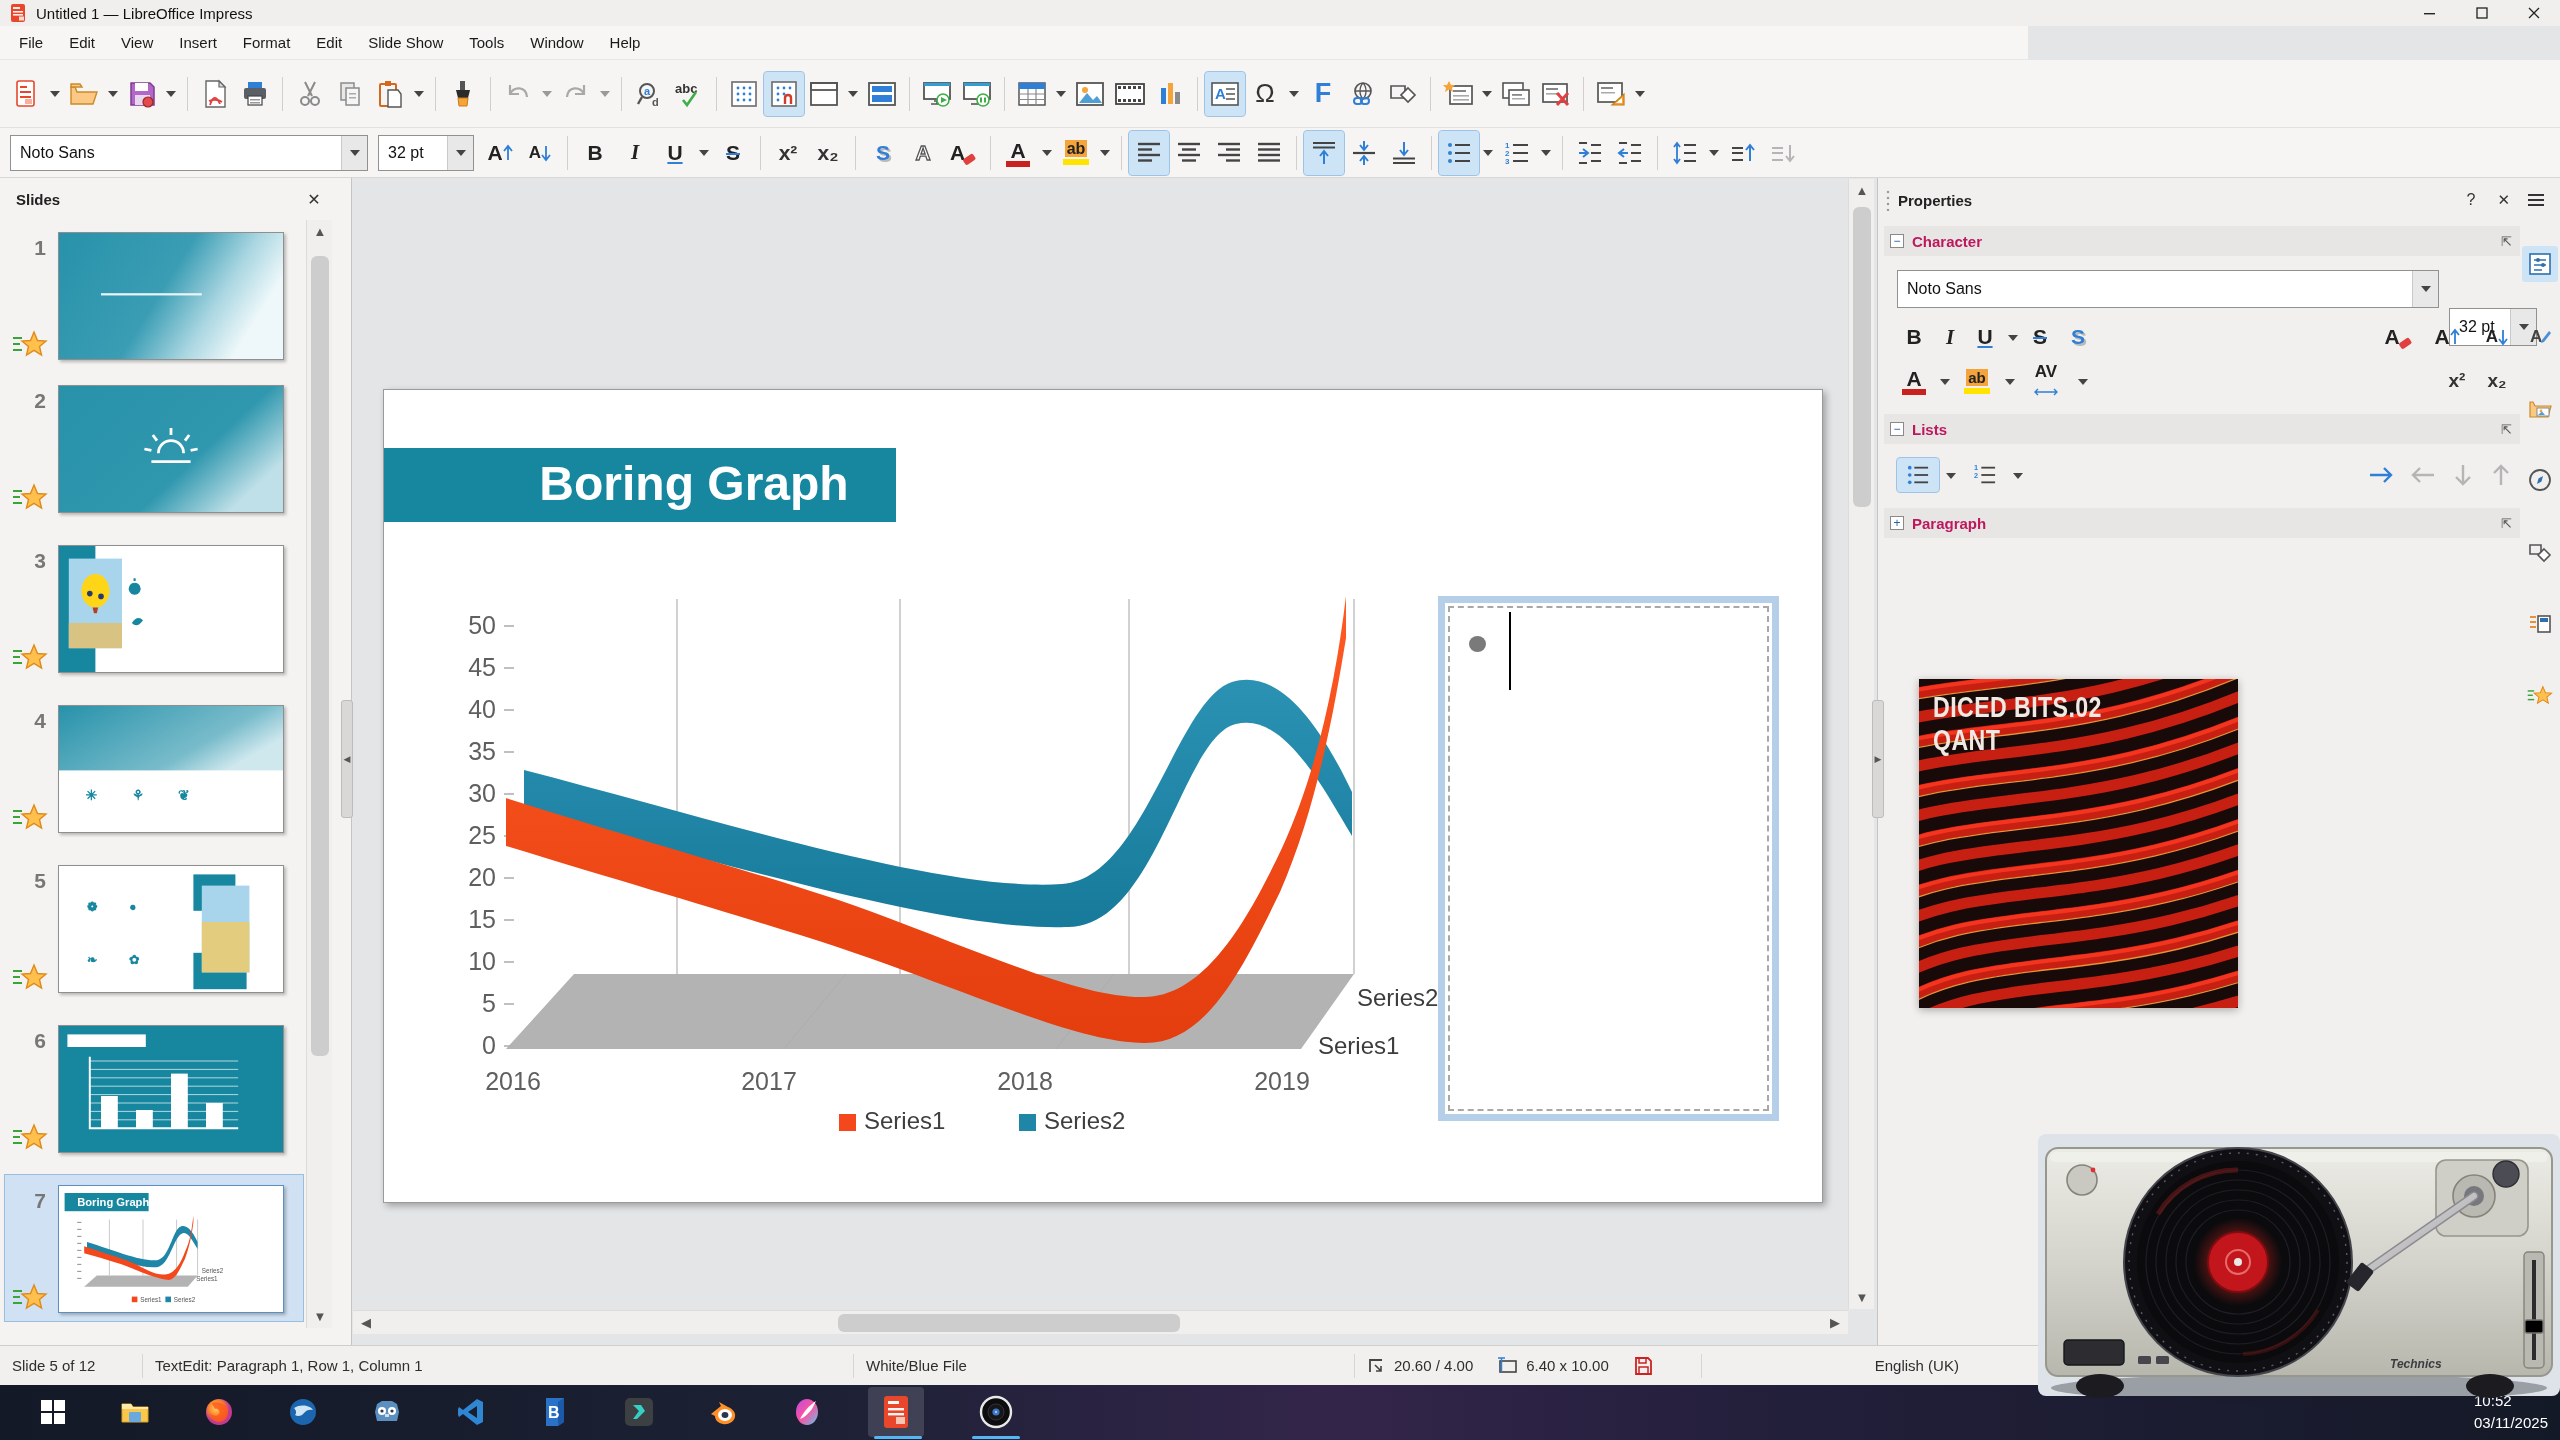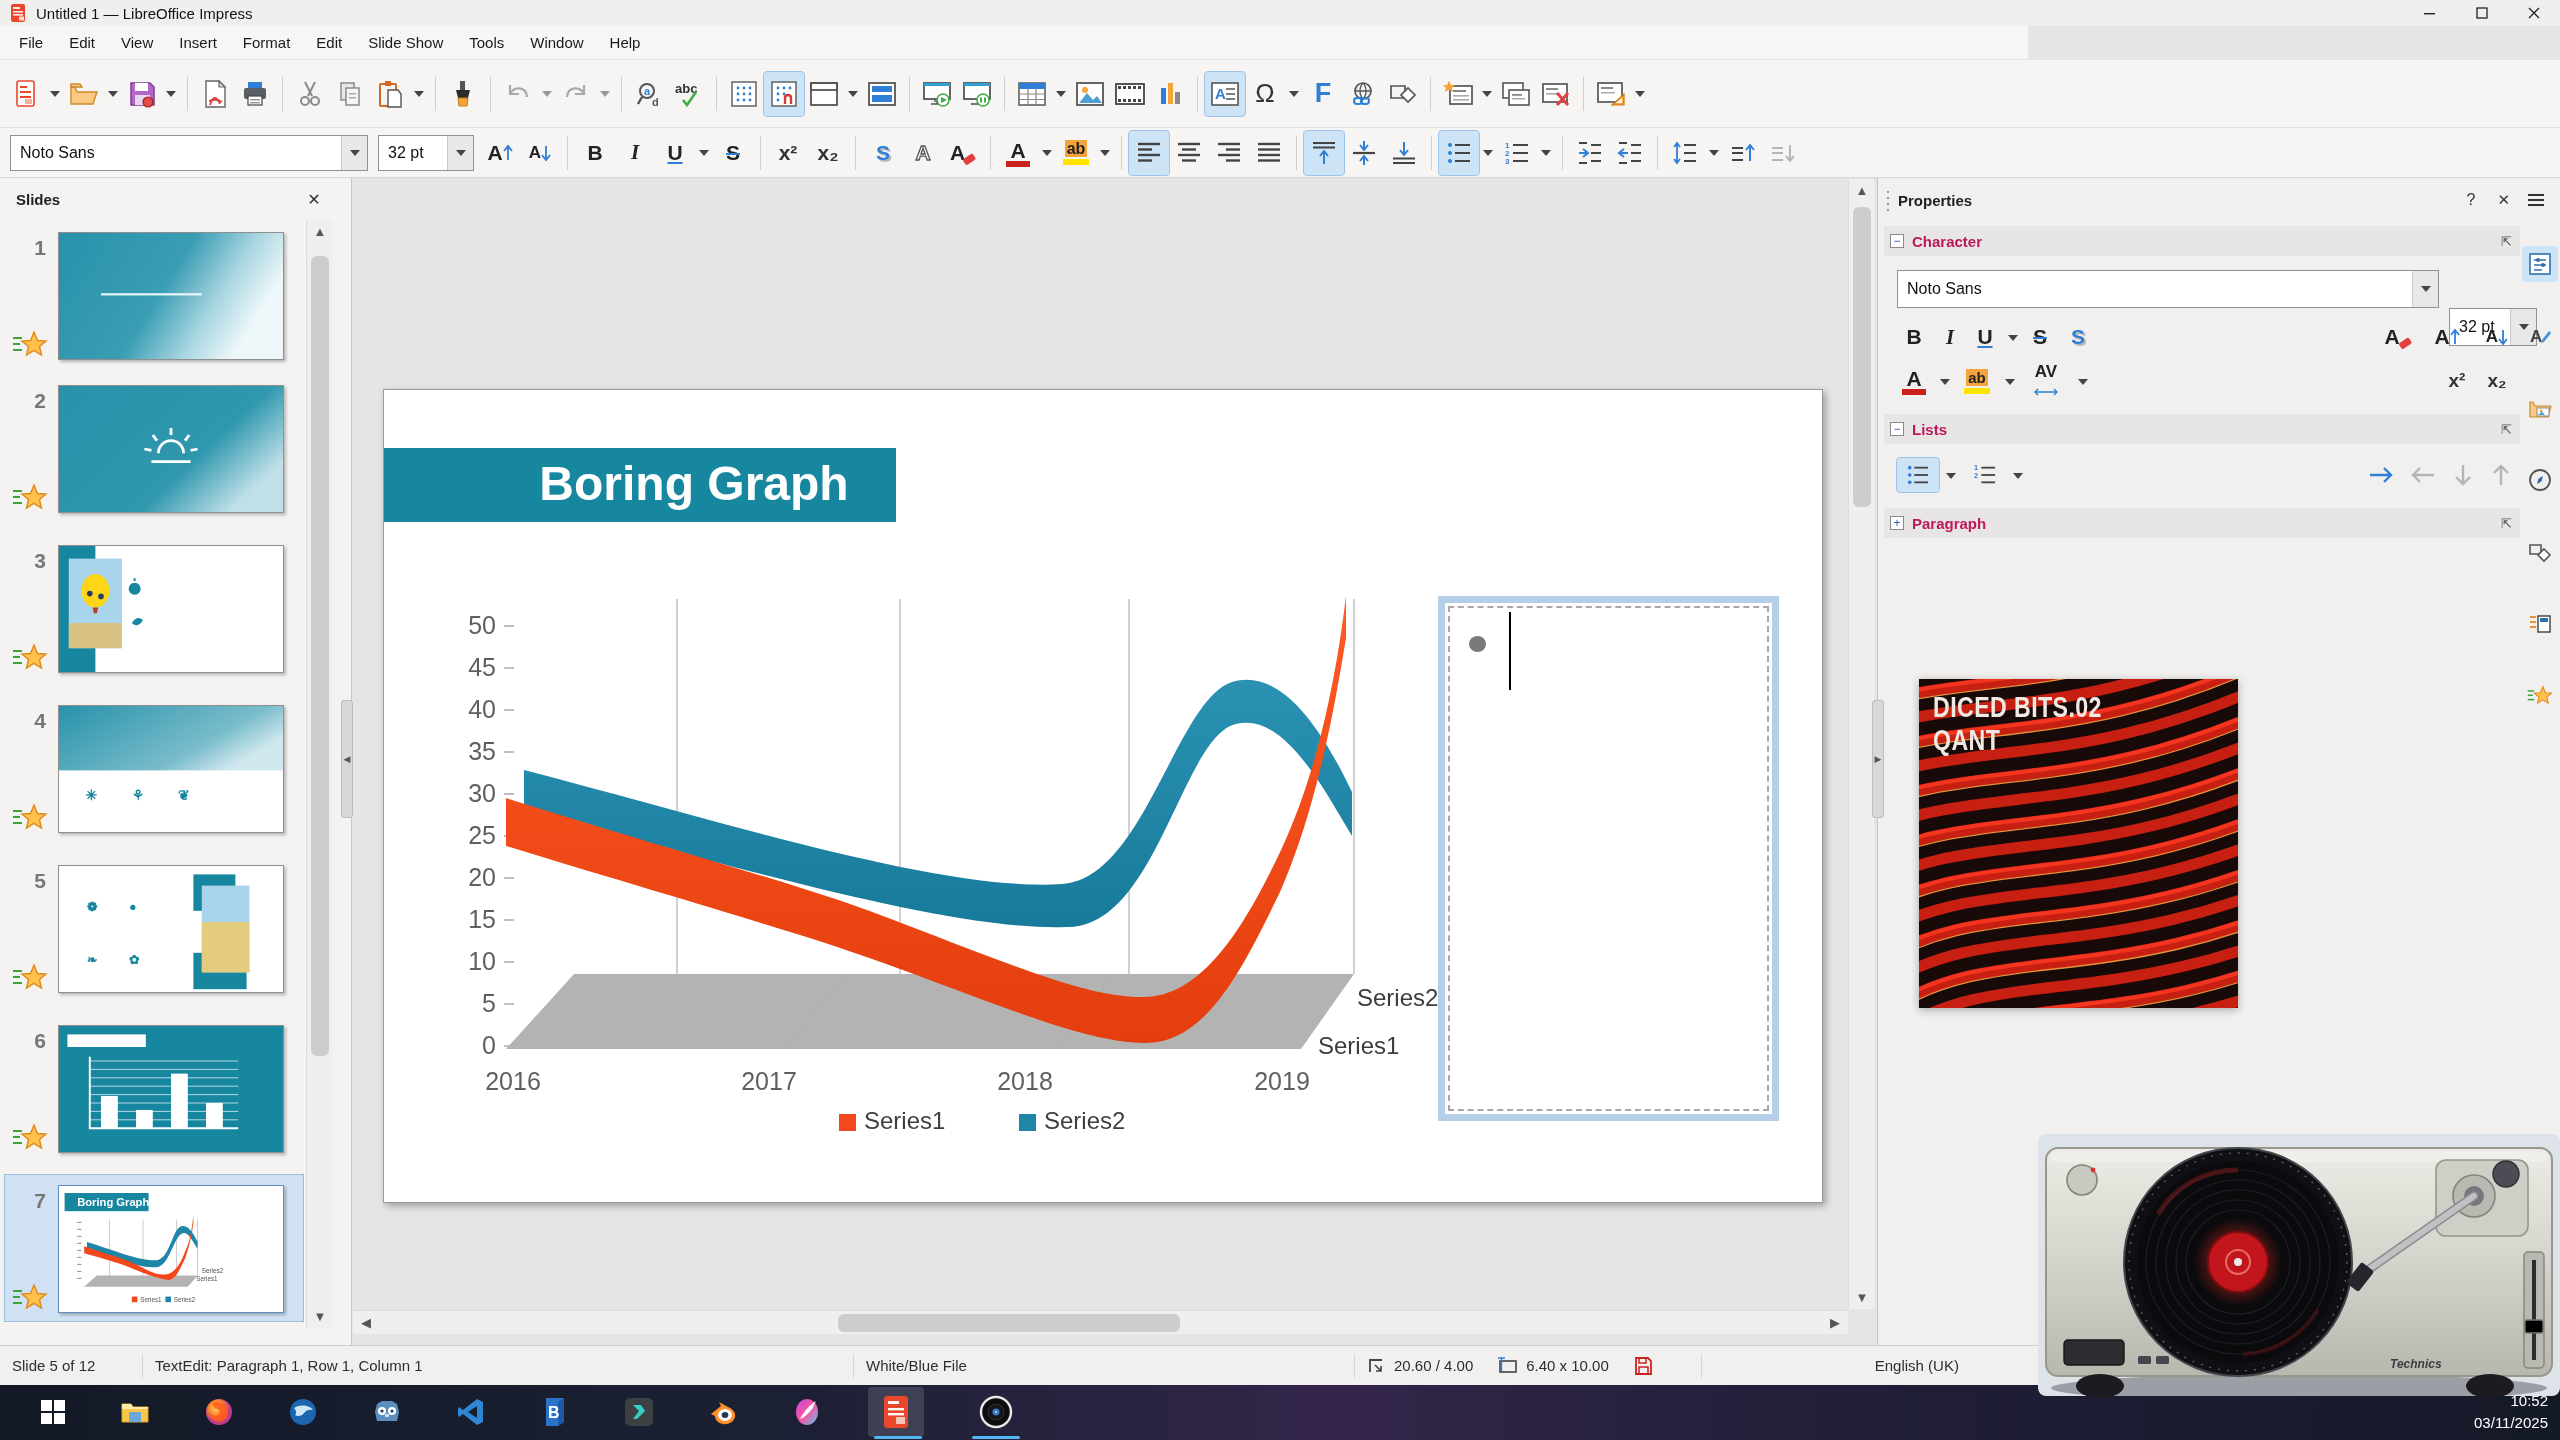--- a/index.html
+++ b/index.html
@@ -74,21 +74,21 @@
   .statusbar { left:0; top:1345px; width:2560px; height:40px; background:#f1f0ef; border-top:1px solid #cfcecd; display:flex; align-items:center; font-size:15px; color:#2e2e2e; }
   .st-sep { width:1px; height:24px; background:#d6d5d4; }
   .st-item { padding:0 12px; white-space:nowrap; display:flex; align-items:center; gap:7px; }
 
   
   .taskbar { left:0; top:1385px; width:2560px; height:55px;
     background:linear-gradient(90deg,#141927 0%,#1b2033 30%,#33254a 52%,#221f3a 70%,#141927 100%); }
   .tb-ico { position:absolute; top:5px; width:44px; height:44px; display:flex; align-items:center; justify-content:center; }
   .tb-active-bg { position:absolute; top:2px; width:56px; height:50px; background:rgba(255,255,255,.14); border-radius:4px; }
   .tb-underline { position:absolute; top:51px; height:3px; background:#55b7f2; border-radius:2px; }
-  .clock { position:absolute; right:12px; top:5px; text-align:right; color:#fff; font-size:15px; line-height:22px; }
+  .clock { position:absolute; right:12px; top:5px; text-align:left; color:#fff; font-size:15px; line-height:22px; }
 
   
   .album { left:1919px; top:679px; width:319px; height:329px; overflow:hidden; box-shadow:0 2px 8px rgba(0,0,0,.3); }
   .album-text { position:absolute; left:14px; top:12px; color:#efe9e4; font-weight:bold; transform:scaleX(.8); transform-origin:left top; line-height:33px; font-size:29px; letter-spacing:.5px; }
   .turntable { left:2038px; top:1134px; width:522px; height:276px; }
 </style>
 </head>
 <body>
 
 <div id="root">

